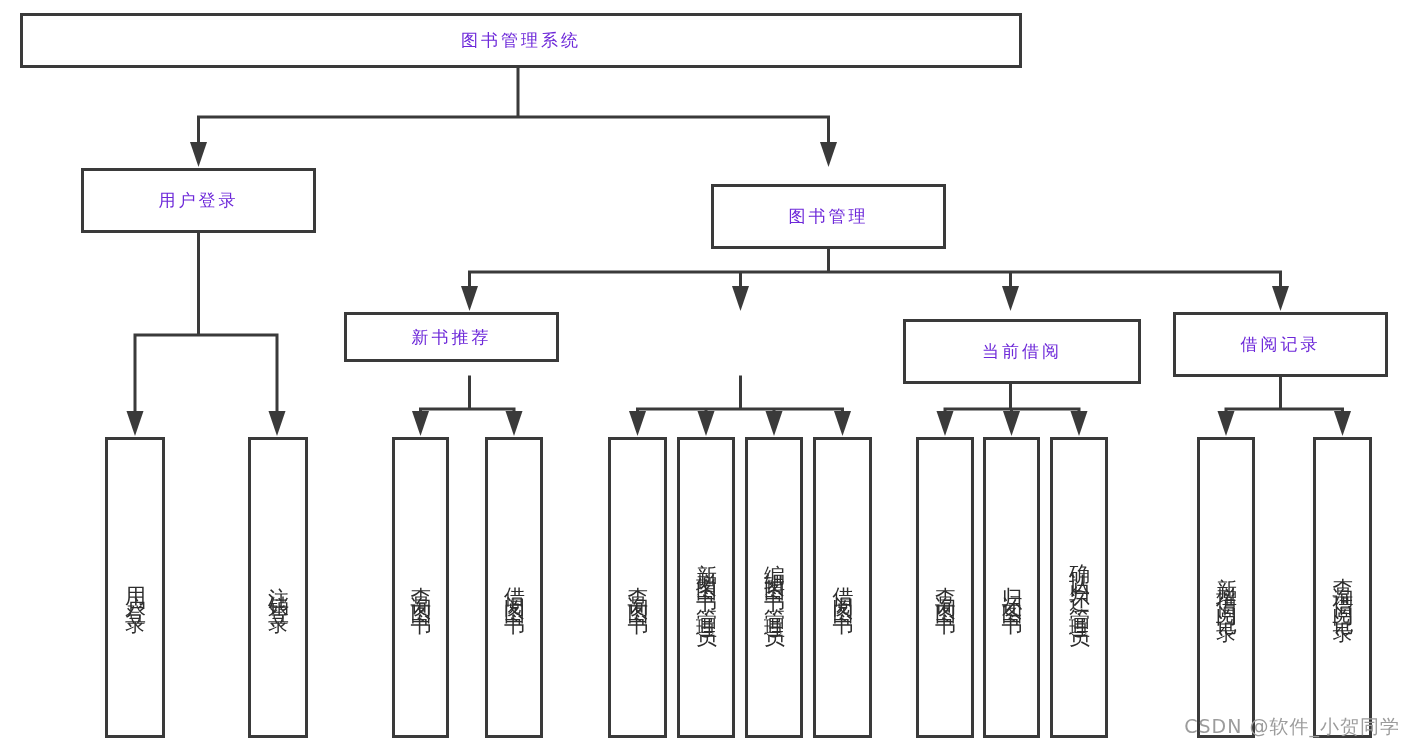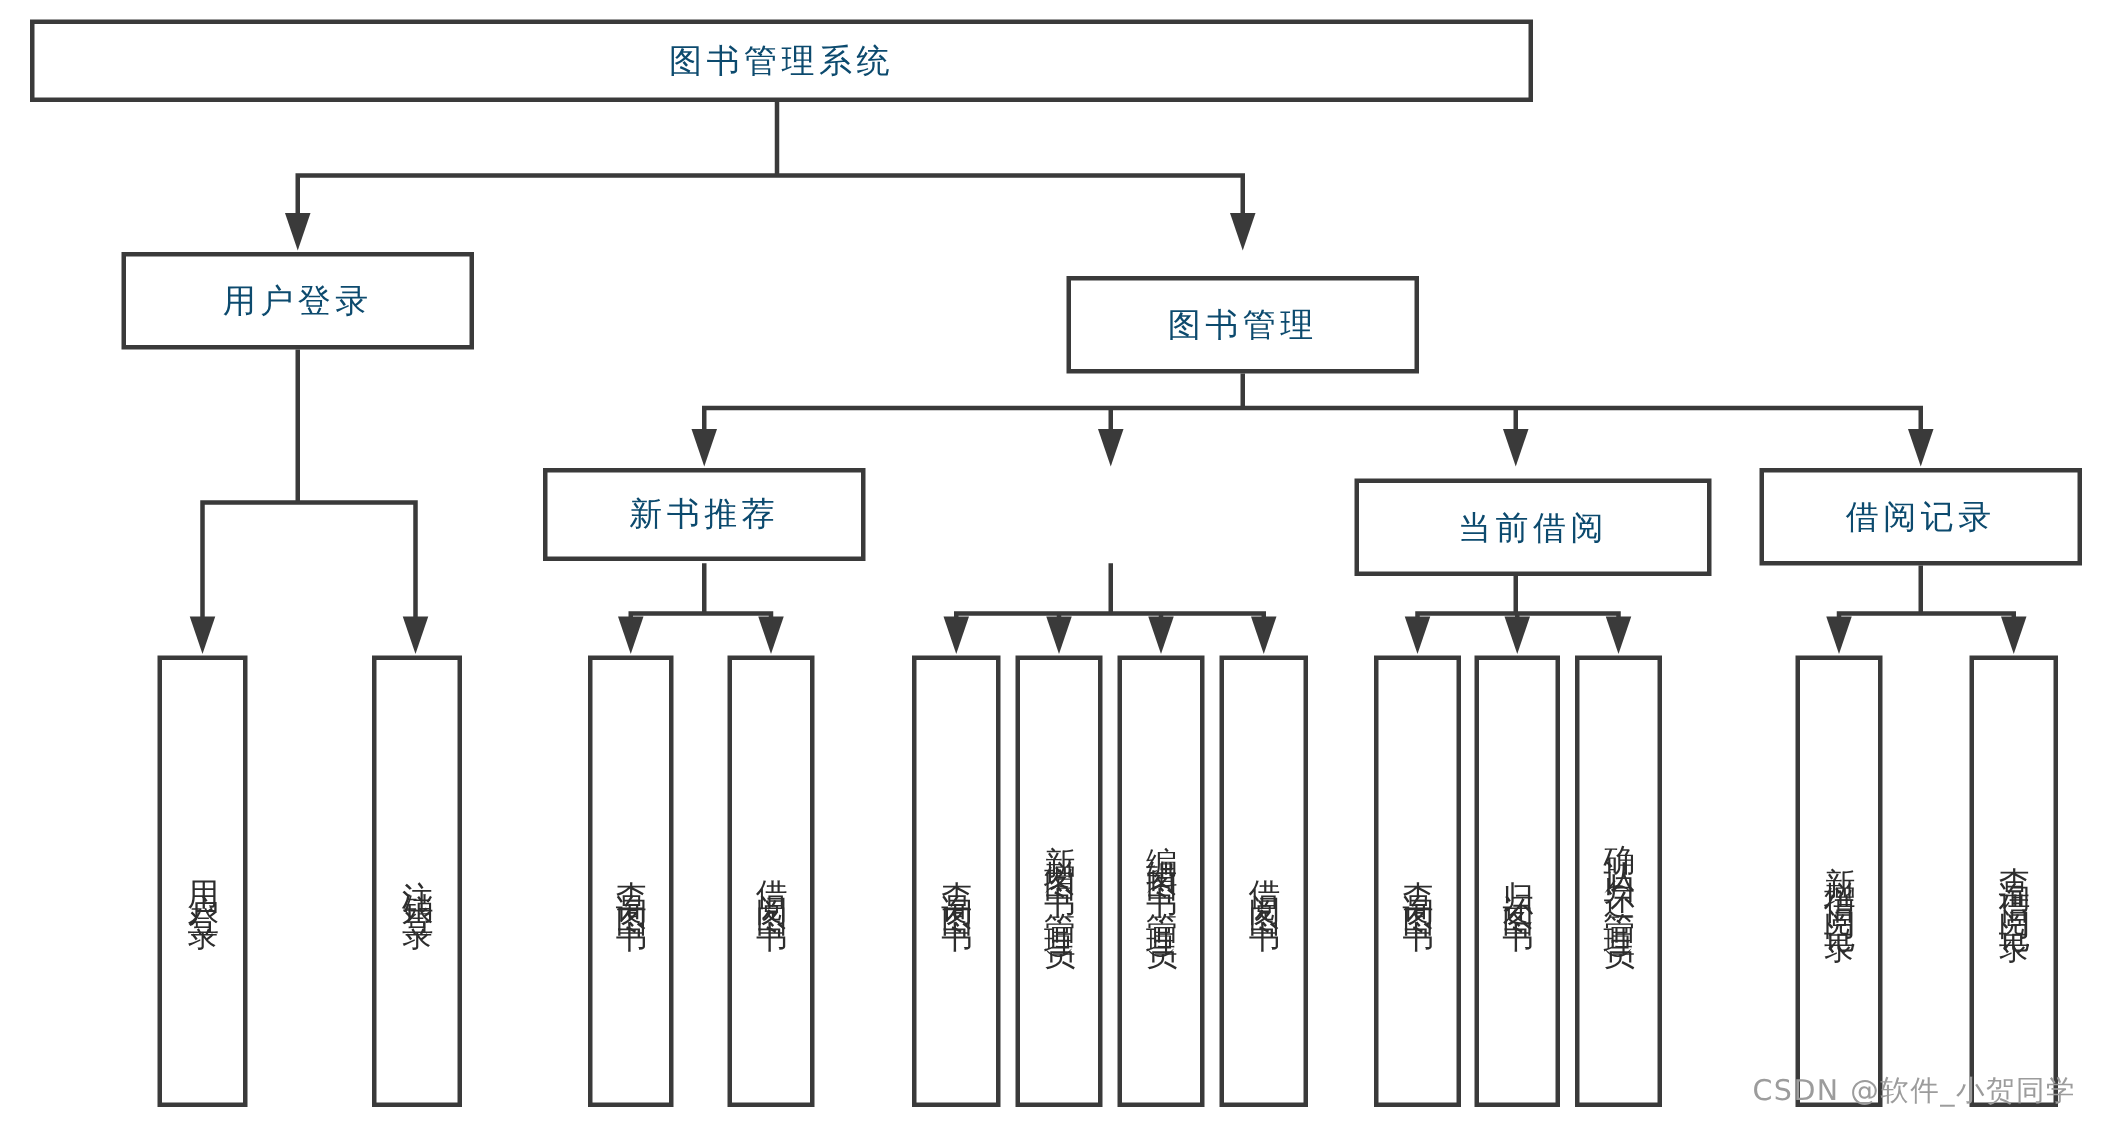--- a/index.html
+++ b/index.html
@@ -19,36 +19,36 @@
   .node {
     position: absolute;
     box-sizing: border-box;
     border: 3px solid #3a3a3a;
     background: #ffffff;
     display: flex;
     align-items: center;
     justify-content: center;
   }
   .h-label {
-    font-size: 22px;
+    font-size: 17px;
     letter-spacing: 3px;
-    color: #0c4a6e;
+    color: #6d28d9;
     white-space: nowrap;
   }
   .v-label {
     writing-mode: vertical-rl;
     text-orientation: mixed;
     font-size: 21px;
     letter-spacing: 9px;
     color: #2d2d2d;
     line-height: 1;
   }
   .watermark {
     position: absolute;
-    right: 21px;
+    right: 5px;
     top: 714px;
     font-size: 19px;
     letter-spacing: 1px;
     color: #9c9c9c;
     white-space: nowrap;
   }
 </style>
 </head>
 <body>
 
@@ -91,21 +91,21 @@
     <span class="h-label">图书管理系统</span>
   </div>
 
   <div class="node" style="left:81px; top:168px; width:235px; height:65px">
     <span class="h-label">用户登录</span>
   </div>
   <div class="node" style="left:711px; top:184px; width:235px; height:65px">
     <span class="h-label">图书管理</span>
   </div>
 
-  <div class="node" style="left:362px; top:312px; width:215px; height:62px">
+  <div class="node" style="left:344px; top:312px; width:215px; height:50px">
     <span class="h-label">新书推荐</span>
   </div>
   <div class="node" style="left:903px; top:319px; width:238px; height:65px">
     <span class="h-label">当前借阅</span>
   </div>
   <div class="node" style="left:1173px; top:312px; width:215px; height:65px">
     <span class="h-label">借阅记录</span>
   </div>
 
   <div class="node" style="left:105px; top:437px; width:60px; height:301px">

